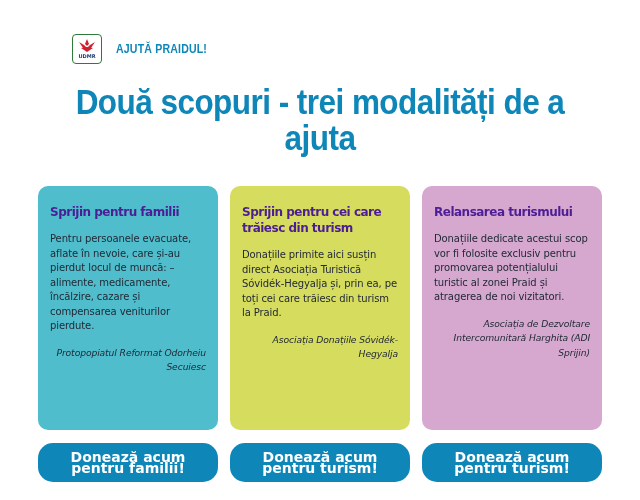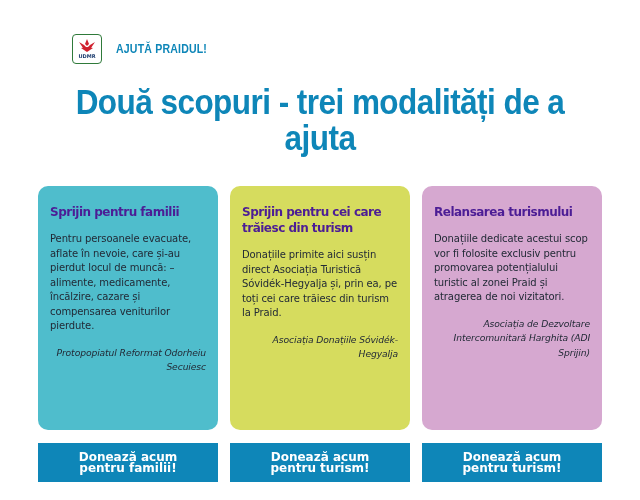--- a/index.html
+++ b/index.html
@@ -38,23 +38,23 @@
     .card-body {
       font-family: "DejaVu Sans", sans-serif; font-size: 10px; line-height: 14.5px; color: #222a36;
       letter-spacing: -0.1px;
     }
     .card-source {
       margin-top: 12px; text-align: right; font-family: "DejaVu Sans", sans-serif; font-style: italic;
       font-size: 9.2px; line-height: 14.5px; color: #222a36; letter-spacing: -0.1px;
     }
 
     .donate-btn {
-      position: absolute; top: 443px; width: 180px; height: 39px; border-radius: 0;
+      position: absolute; top: 443px; width: 180px; height: 39px; border-radius: 15px;
       background: #0e86b8; color: #ffffff; border: none; cursor: pointer;
-      font-family: "DejaVu Sans", sans-serif; font-weight: bold; font-size: 12px; line-height: 11px;
+      font-family: "DejaVu Sans", sans-serif; font-weight: bold; font-size: 14px; line-height: 11px;
       display: flex; align-items: center; justify-content: center; text-align: center; padding: 0 30px;
     }
     .btn-1 { left: 38px; }
     .btn-2 { left: 230px; }
     .btn-3 { left: 422px; }
   </style>
 </head>
 <body>
 
 <div class="header">

